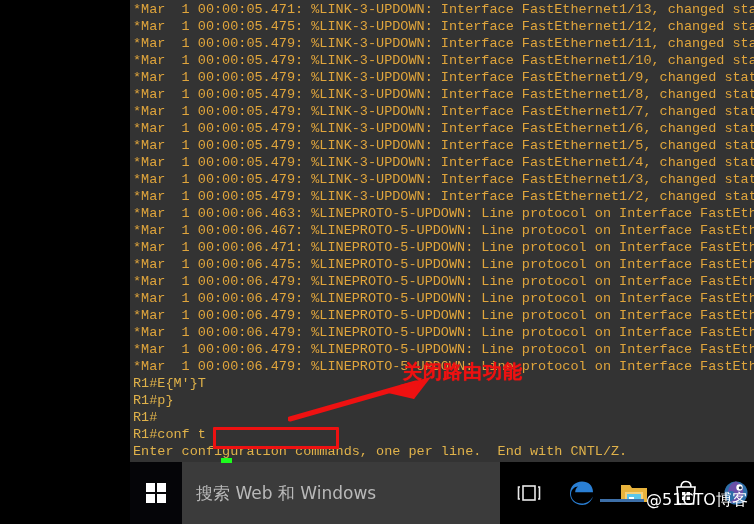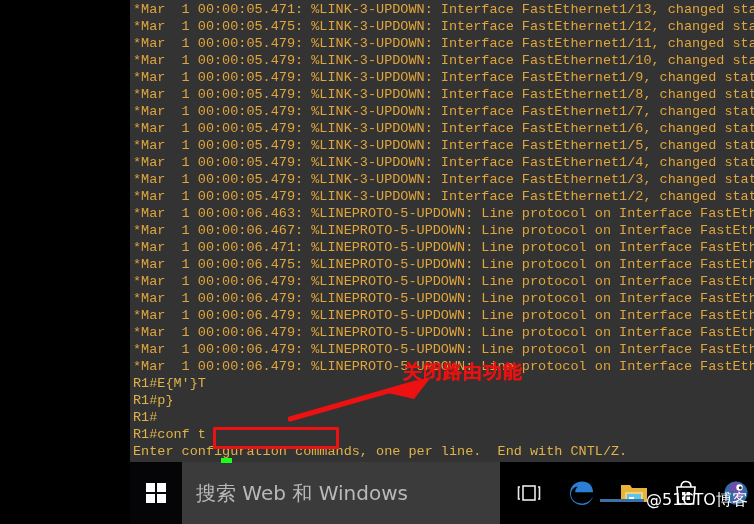--- a/index.html
+++ b/index.html
@@ -112,21 +112,21 @@
     left: 182px;
     top: 0;
     width: 318px;
     height: 62px;
     background: #3b3b3b;
     display: flex;
     align-items: center;
   }
   #search-text {
     color: #b9b9b9;
-    font-size: 20px;
+    font-size: 17px;
     padding-left: 14px;
     font-family: "DejaVu Sans", "Liberation Sans", sans-serif;
     white-space: nowrap;
   }
   .tb-icon {
     position: absolute;
     top: 0;
     height: 62px;
     width: 48px;
     display: flex;

